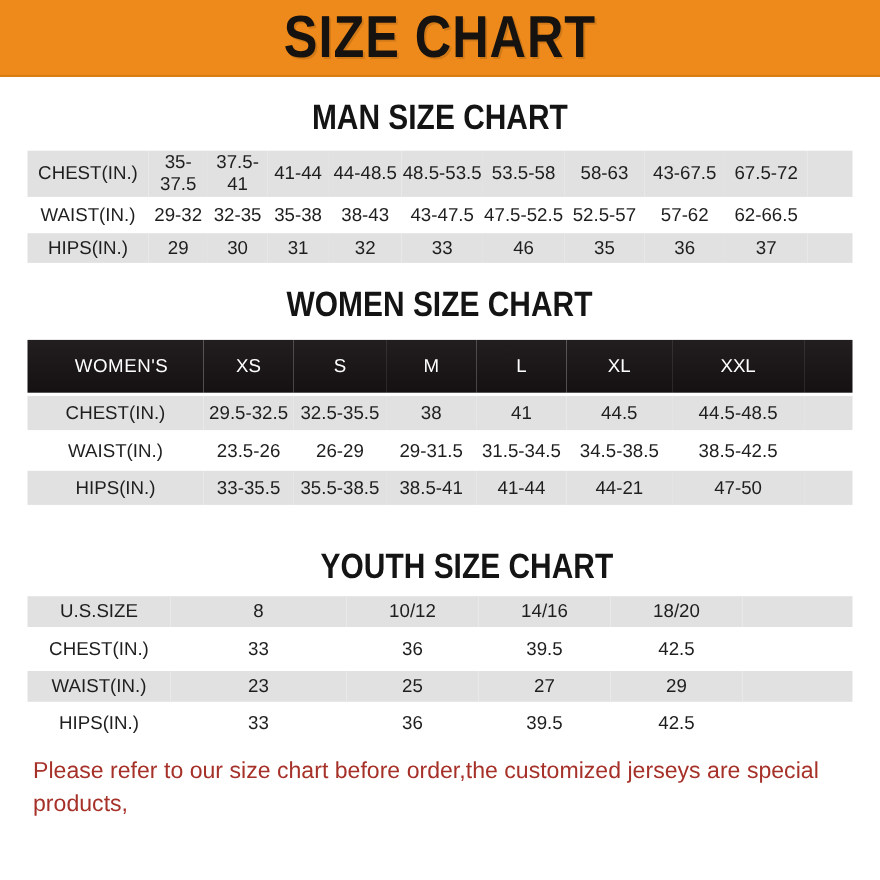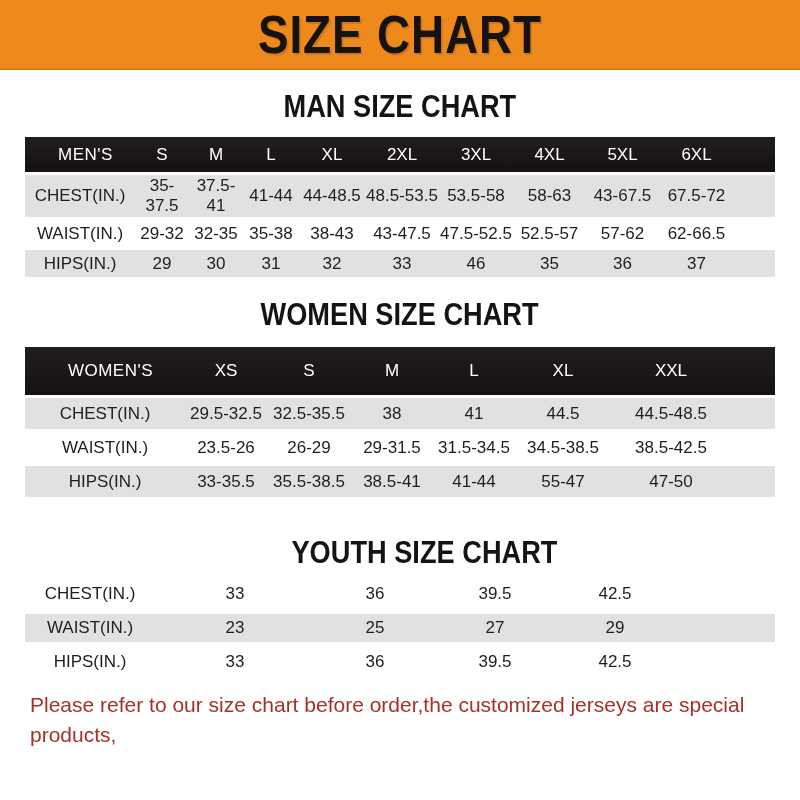--- a/index.html
+++ b/index.html
@@ -75,33 +75,20 @@
       <col style="width:56px">
     <col style="width:66px">
       <col style="width:74px">
       <col style="width:74px">
       <col style="width:73px">
     <col style="width:73px">
       <col style="width:75px">
       <col style="width:41px">
   </colgroup>
   <tbody>
-      <tr class="band">
-    <th class="band-label">MEN'S</th>
-    <th>S</th>
-    <th>M</th>
-    <th>L</th>
-    <th>XL</th>
-    <th>2XL</th>
-    <th>3XL</th>
-    <th>4XL</th>
-    <th>5XL</th>
-    <th>6XL</th>
-    <th></th>
-  </tr>
   <tr class="row gray">
     <td class="row-label">CHEST(IN.)</td>
     <td>35-37.5</td>
     <td>37.5-41</td>
     <td>41-44</td>
     <td>44-48.5</td>
     <td>48.5-53.5</td>
     <td>53.5-58</td>
     <td>58-63</td>
     <td>43-67.5</td>
@@ -180,39 +167,47 @@
     <td>34.5-38.5</td>
     <td>38.5-42.5</td>
     <td></td>
   </tr>
   <tr class="row gray">
     <td class="row-label">HIPS(IN.)</td>
     <td>33-35.5</td>
     <td>35.5-38.5</td>
     <td>38.5-41</td>
     <td>41-44</td>
-    <td>55-47</td>
+    <td>44-21</td>
     <td>47-50</td>
     <td></td>
   </tr>
 </tbody>
   </table>
 
 <h2 class="section-heading heading-youth"><span>YOUTH SIZE CHART</span></h2>
 
 <table class="size-table youth">
   <colgroup>
     <col style="width:130px">
       <col style="width:160px">
       <col style="width:120px">
       <col style="width:120px">
     <col style="width:120px">
       <col style="width:100px">
   </colgroup>
   <tbody>
+  <tr class="row gray">
+    <td class="row-label">U.S.SIZE</td>
+    <td>8</td>
+    <td>10/12</td>
+    <td>14/16</td>
+    <td>18/20</td>
+    <td></td>
+  </tr>
   <tr class="row white">
     <td class="row-label">CHEST(IN.)</td>
     <td>33</td>
     <td>36</td>
     <td>39.5</td>
     <td>42.5</td>
     <td></td>
   </tr>
   <tr class="row gray">
     <td class="row-label">WAIST(IN.)</td>

